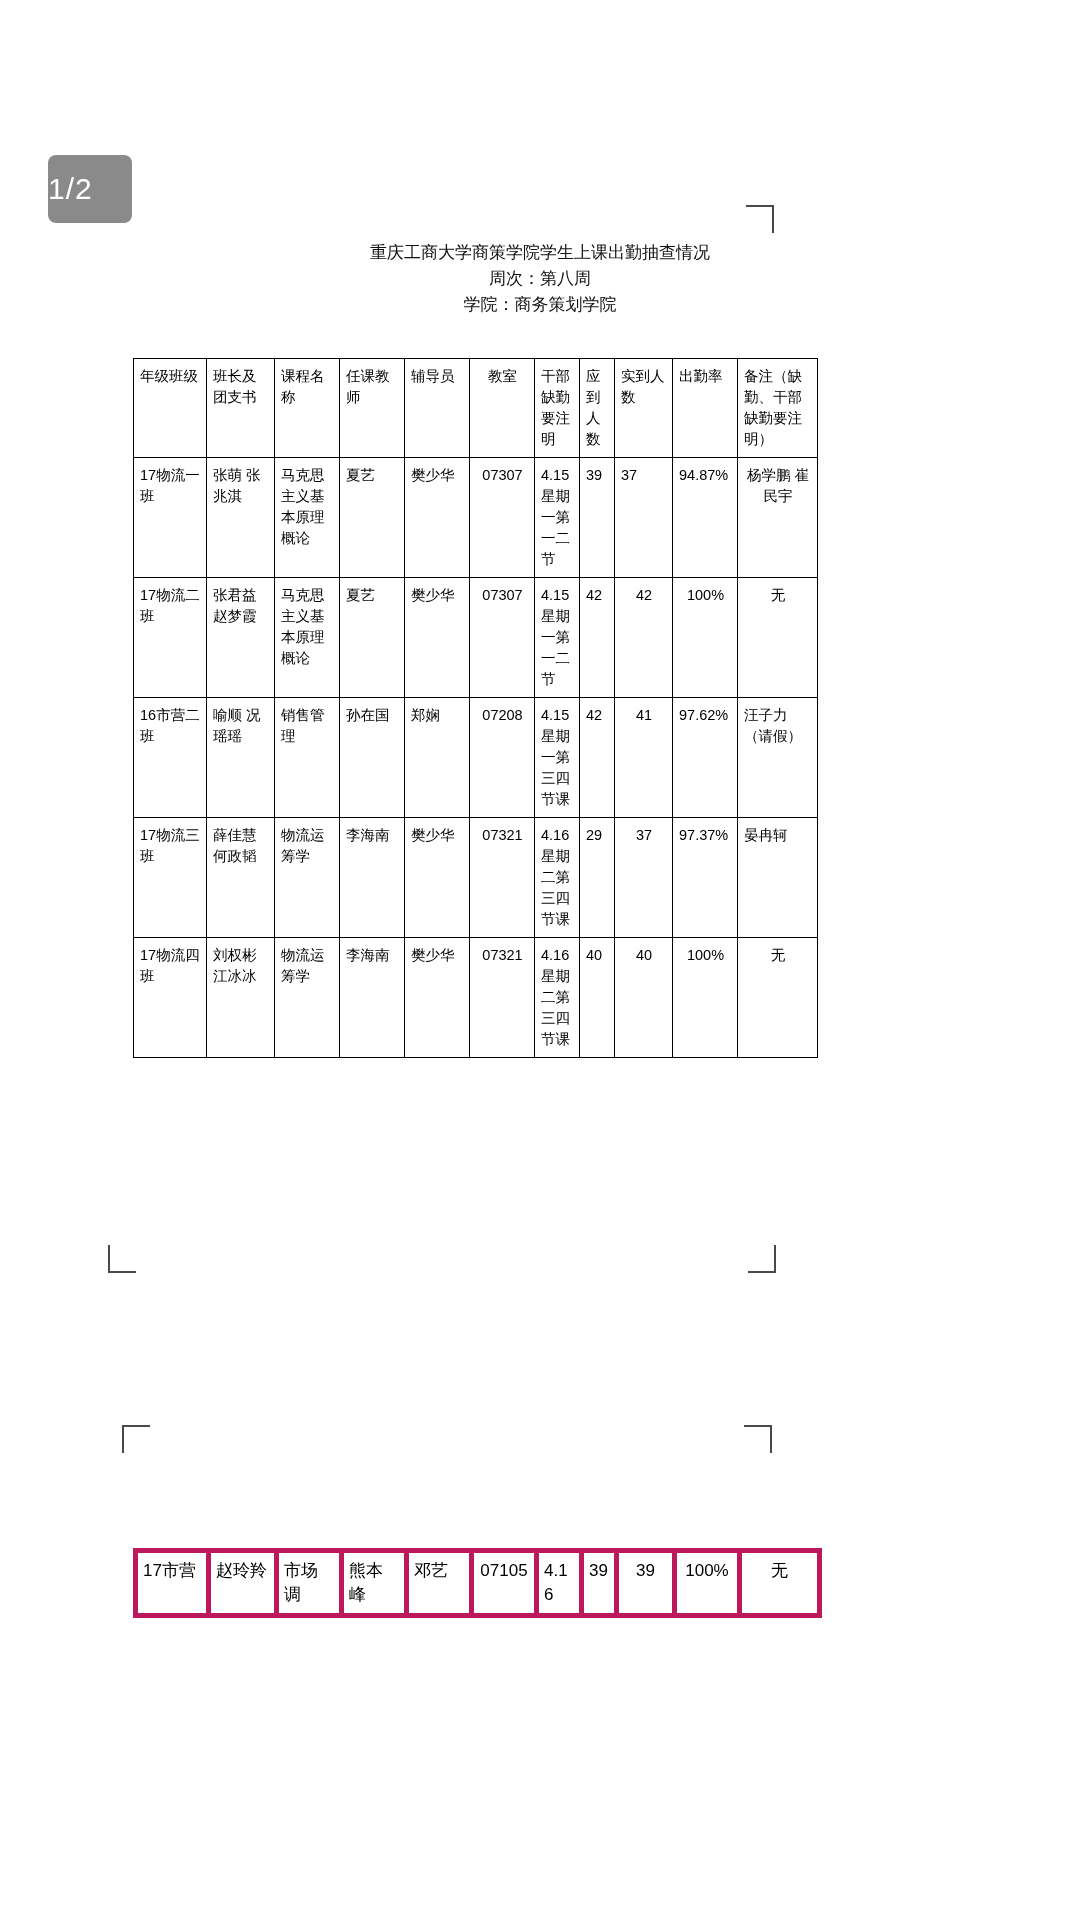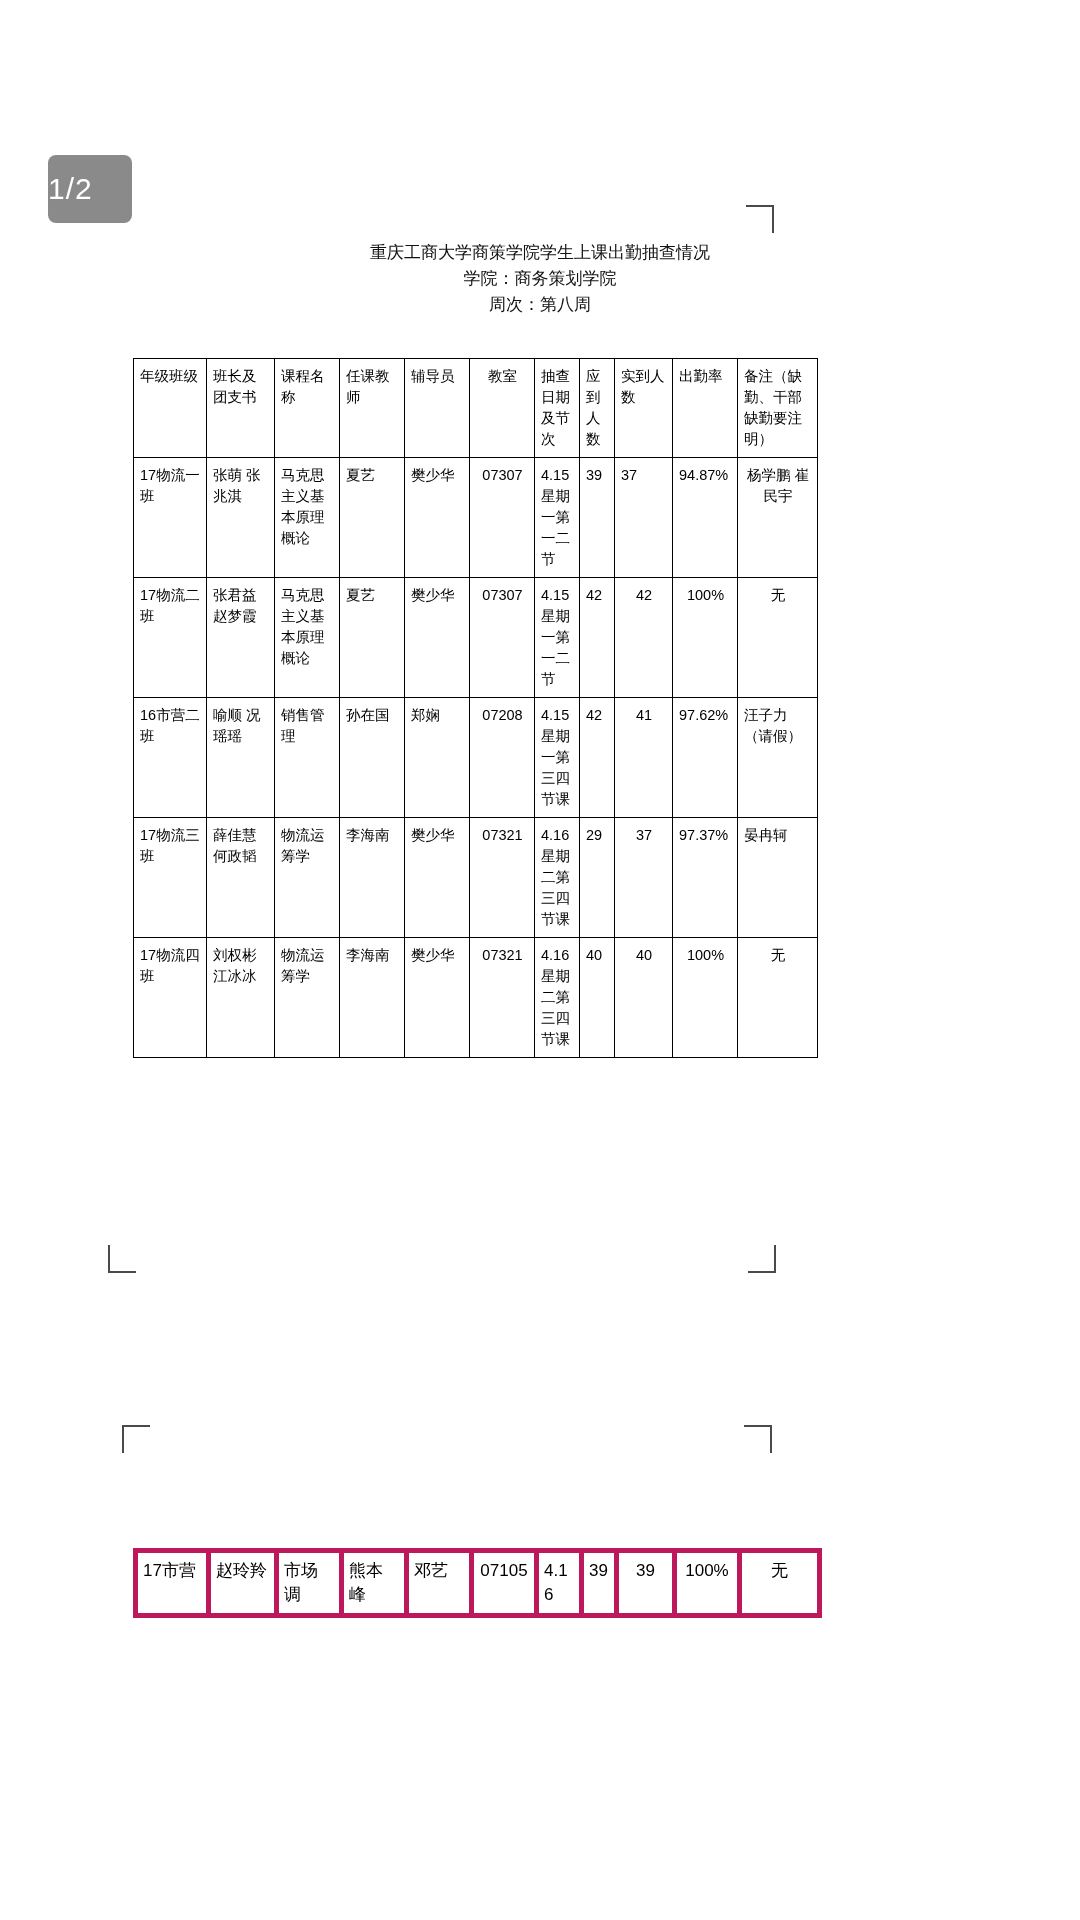--- a/index.html
+++ b/index.html
@@ -129,22 +129,22 @@
 </div>
 
 <div class="crop tr c2"></div>
 <div class="crop bl c3"></div>
 <div class="crop br c4"></div>
 <div class="crop tl c5"></div>
 <div class="crop tr c6"></div>
 
 <div class="doc-head">
   <span class="line">重庆工商大学商策学院学生上课出勤抽查情况</span>
+  <span class="line">周次：第八周</span>
   <span class="line">学院：商务策划学院</span>
-  <span class="line">周次：第八周</span>
 </div>
 
 <table class="attendance">
   <colgroup>
     <col class="c-grade">
       <col class="c-monitor">
       <col class="c-course">
       <col class="c-teacher">
     <col class="c-advisor">
       <col class="c-room">
@@ -155,21 +155,21 @@
       <col class="c-note">
   </colgroup>
   <thead>
     <tr>
       <th>年级班级</th>
       <th>班长及团支书</th>
       <th>课程名称</th>
       <th>任课教师</th>
       <th>辅导员</th>
       <th class="ctr">教室</th>
-      <th>抽查日期及节次</th>
+      <th>干部缺勤要注明</th>
       <th>应到人数</th>
       <th>实到人数</th>
       <th>出勤率</th>
       <th>备注（缺勤、干部缺勤要注明）</th>
     </tr>
   </thead>
   <tbody>
     <tr>
       <td>17物流一班</td>
       <td>张萌 张兆淇</td>

